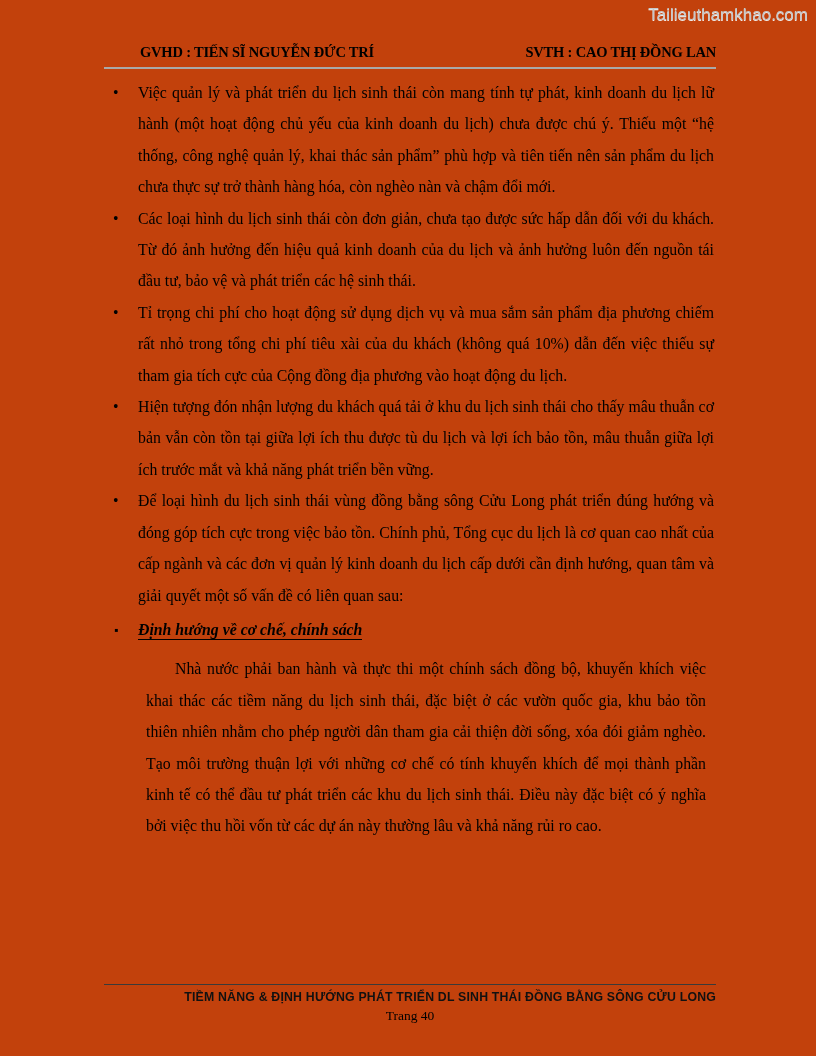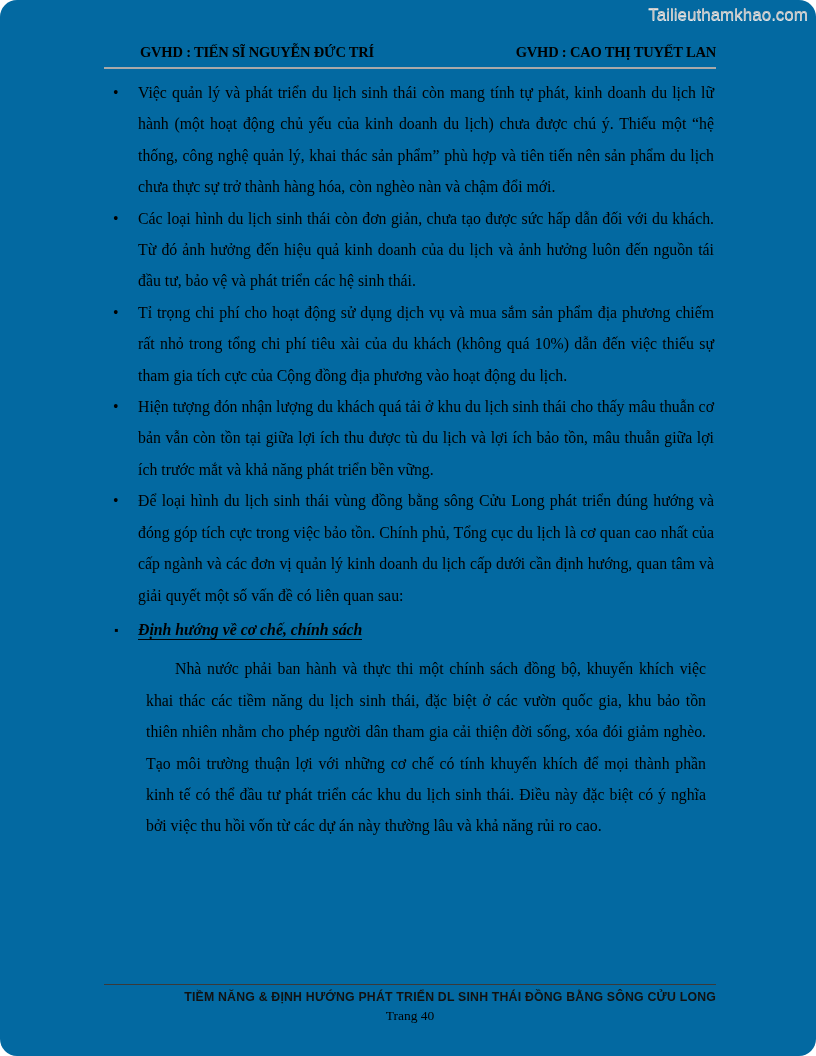--- a/index.html
+++ b/index.html
@@ -4,25 +4,24 @@
 <style>
   html, body {
     margin: 0;
     padding: 0;
     background: #ffffff;
   }
   .page {
     position: relative;
     width: 816px;
     height: 1056px;
-    background: #0369a1;
+    background: #c2410c;
     overflow: hidden;
     font-family: "Liberation Serif", serif;
     color: #000000;
-    border-radius: 17px;
   }
   .watermark {
     position: absolute;
     top: 5px;
     right: 8px;
     font-family: "Liberation Sans", sans-serif;
     font-size: 17px;
     color: #c7c7c7;
     text-shadow: 0 1px 0 #eeeeee;
   }
@@ -125,21 +124,21 @@
 </style>
 </head>
 <body>
 
 <div class="page">
 
   <div class="watermark">Tailieuthamkhao.com</div>
 
   <div class="header">
     <span class="header-left">GVHD : TIẾN SĨ NGUYỄN ĐỨC TRÍ</span>
-    <span class="header-right">GVHD : CAO THỊ TUYẾT LAN</span>
+    <span class="header-right">SVTH : CAO THỊ ĐỒNG LAN</span>
   </div>
   <div class="header-rule"></div>
 
   <div class="content">
     <ul class="bullets">
       <li>
         <span class="bullet-marker">•</span>
         <span>Việc quản lý và phát triển du lịch sinh thái còn mang tính tự phát, kinh doanh du lịch lữ hành (một hoạt động chủ yếu của kinh doanh du lịch) chưa được chú ý. Thiếu một “hệ thống, công nghệ quản lý, khai thác sản phẩm” phù hợp và tiên tiến nên sản phẩm du lịch chưa thực sự trở thành hàng hóa, còn nghèo nàn và chậm đổi mới.</span>
       </li>
       <li>

